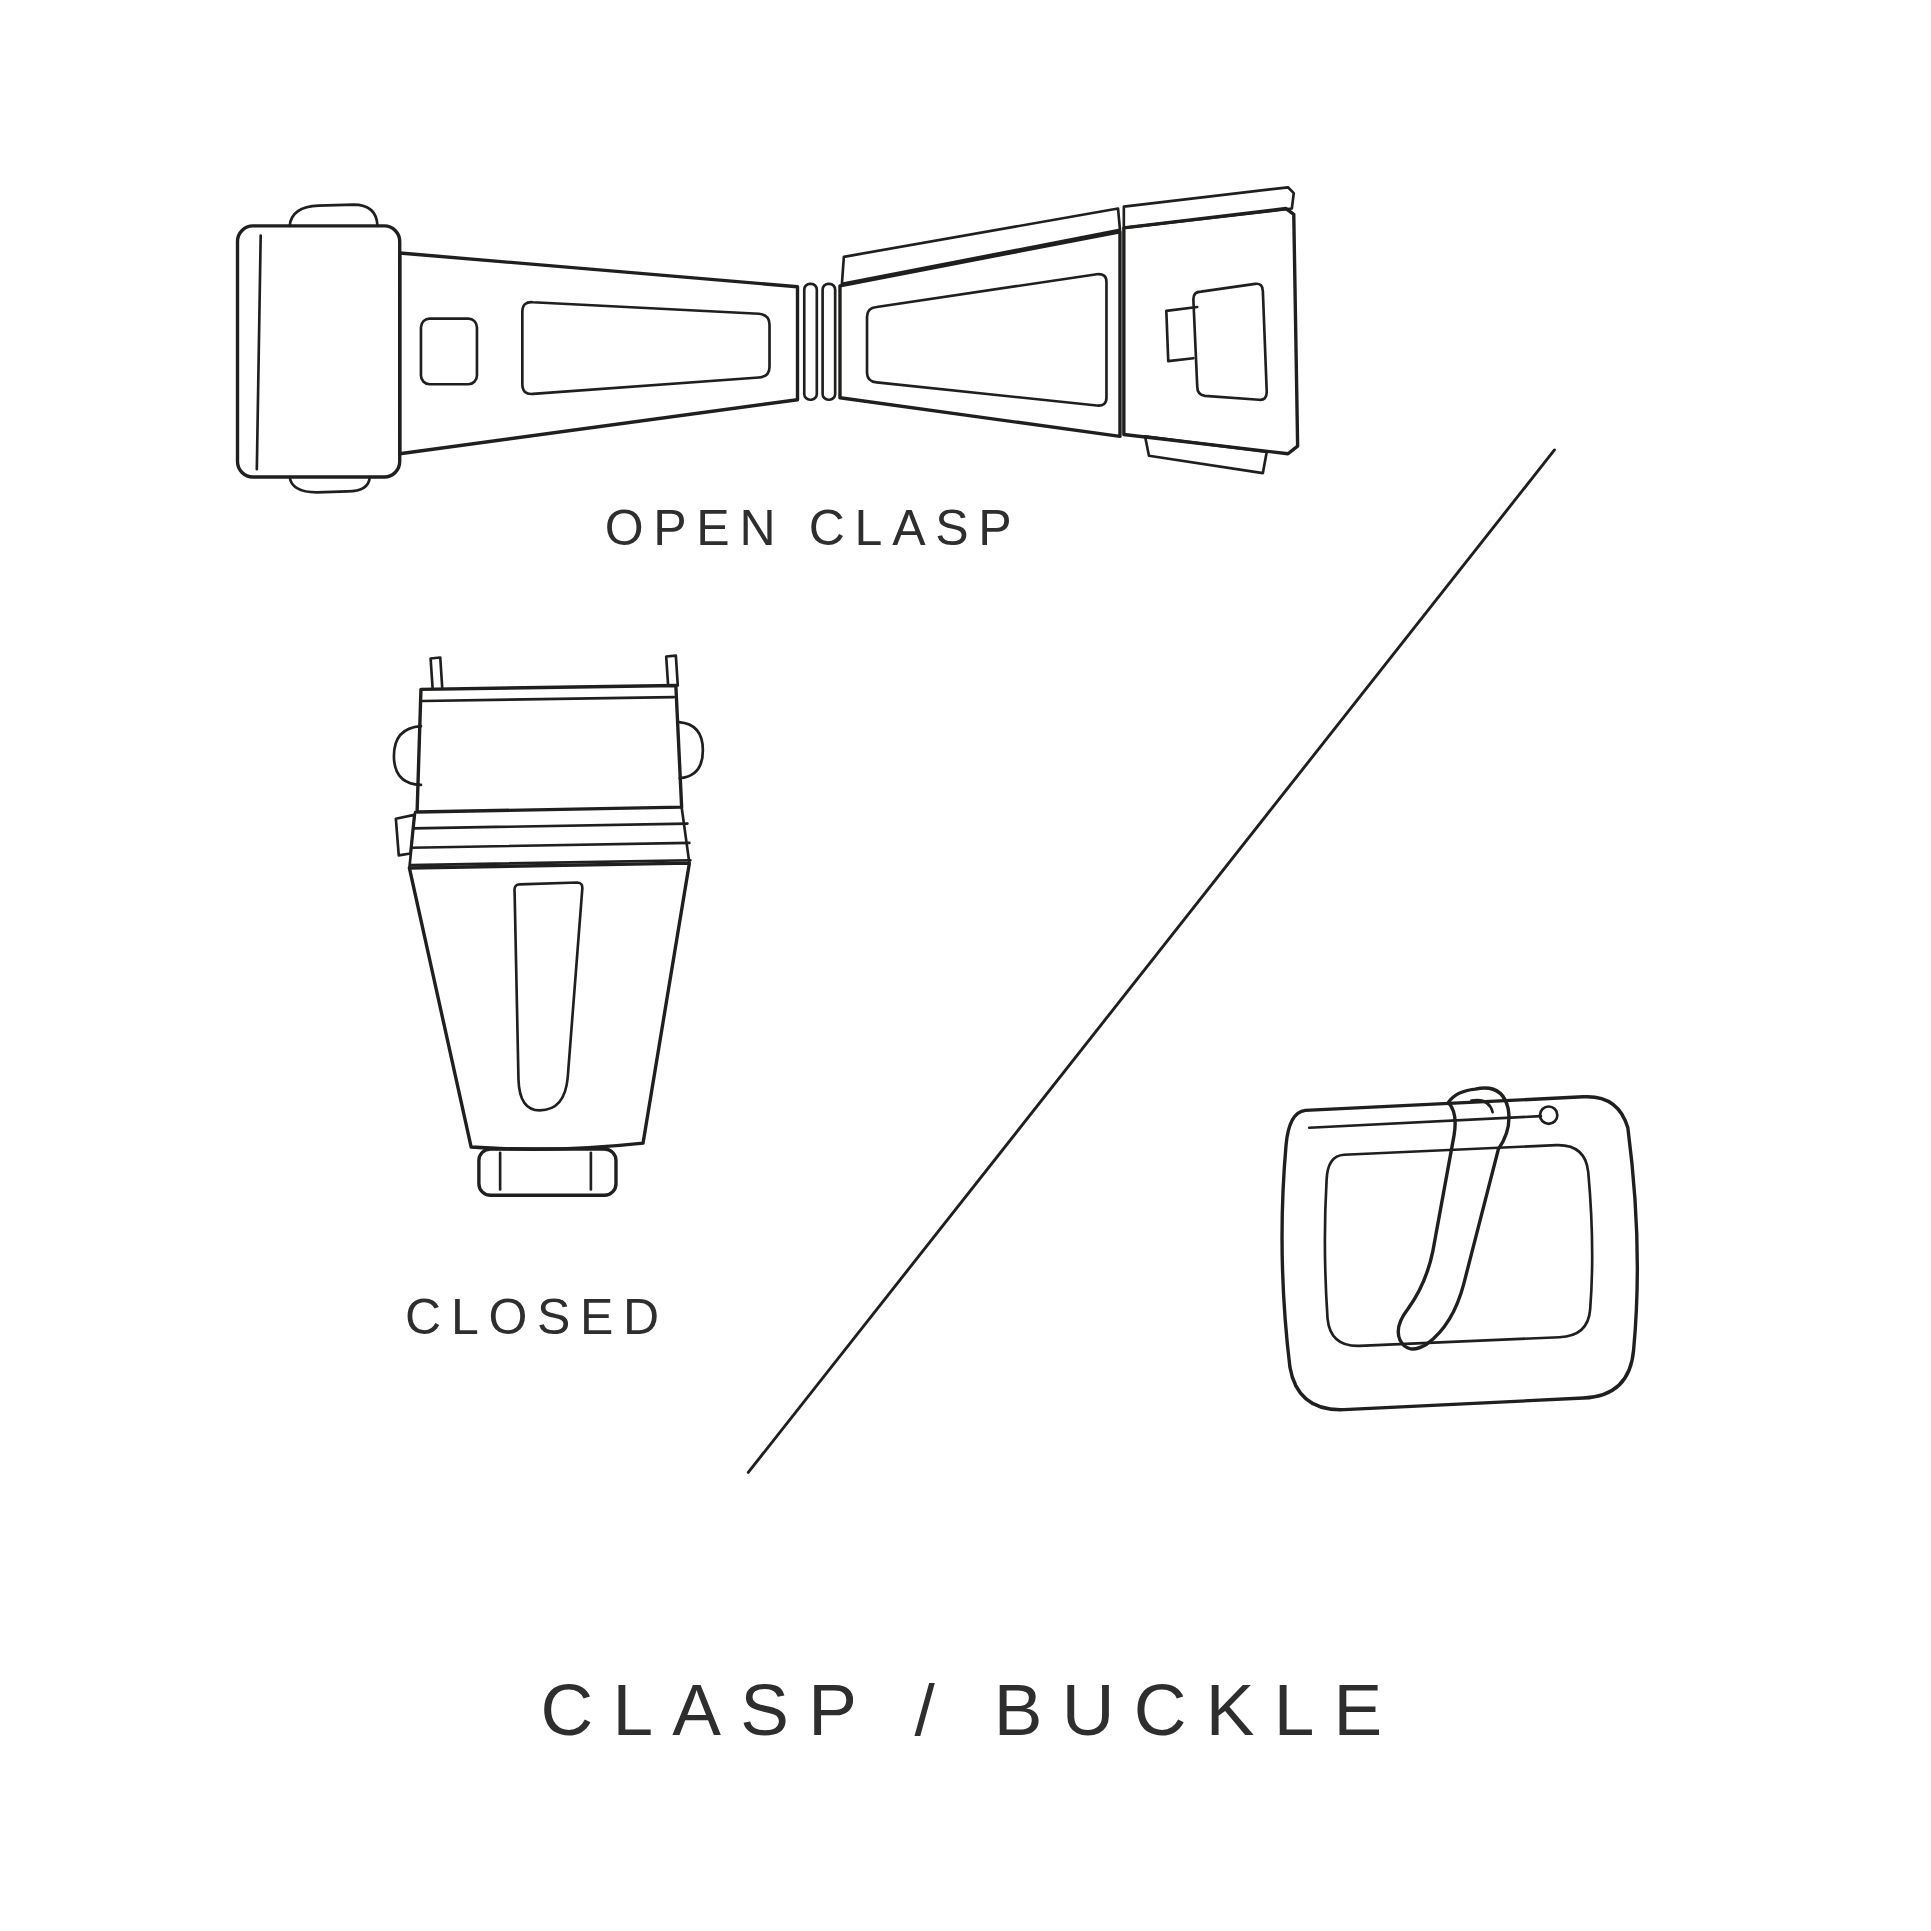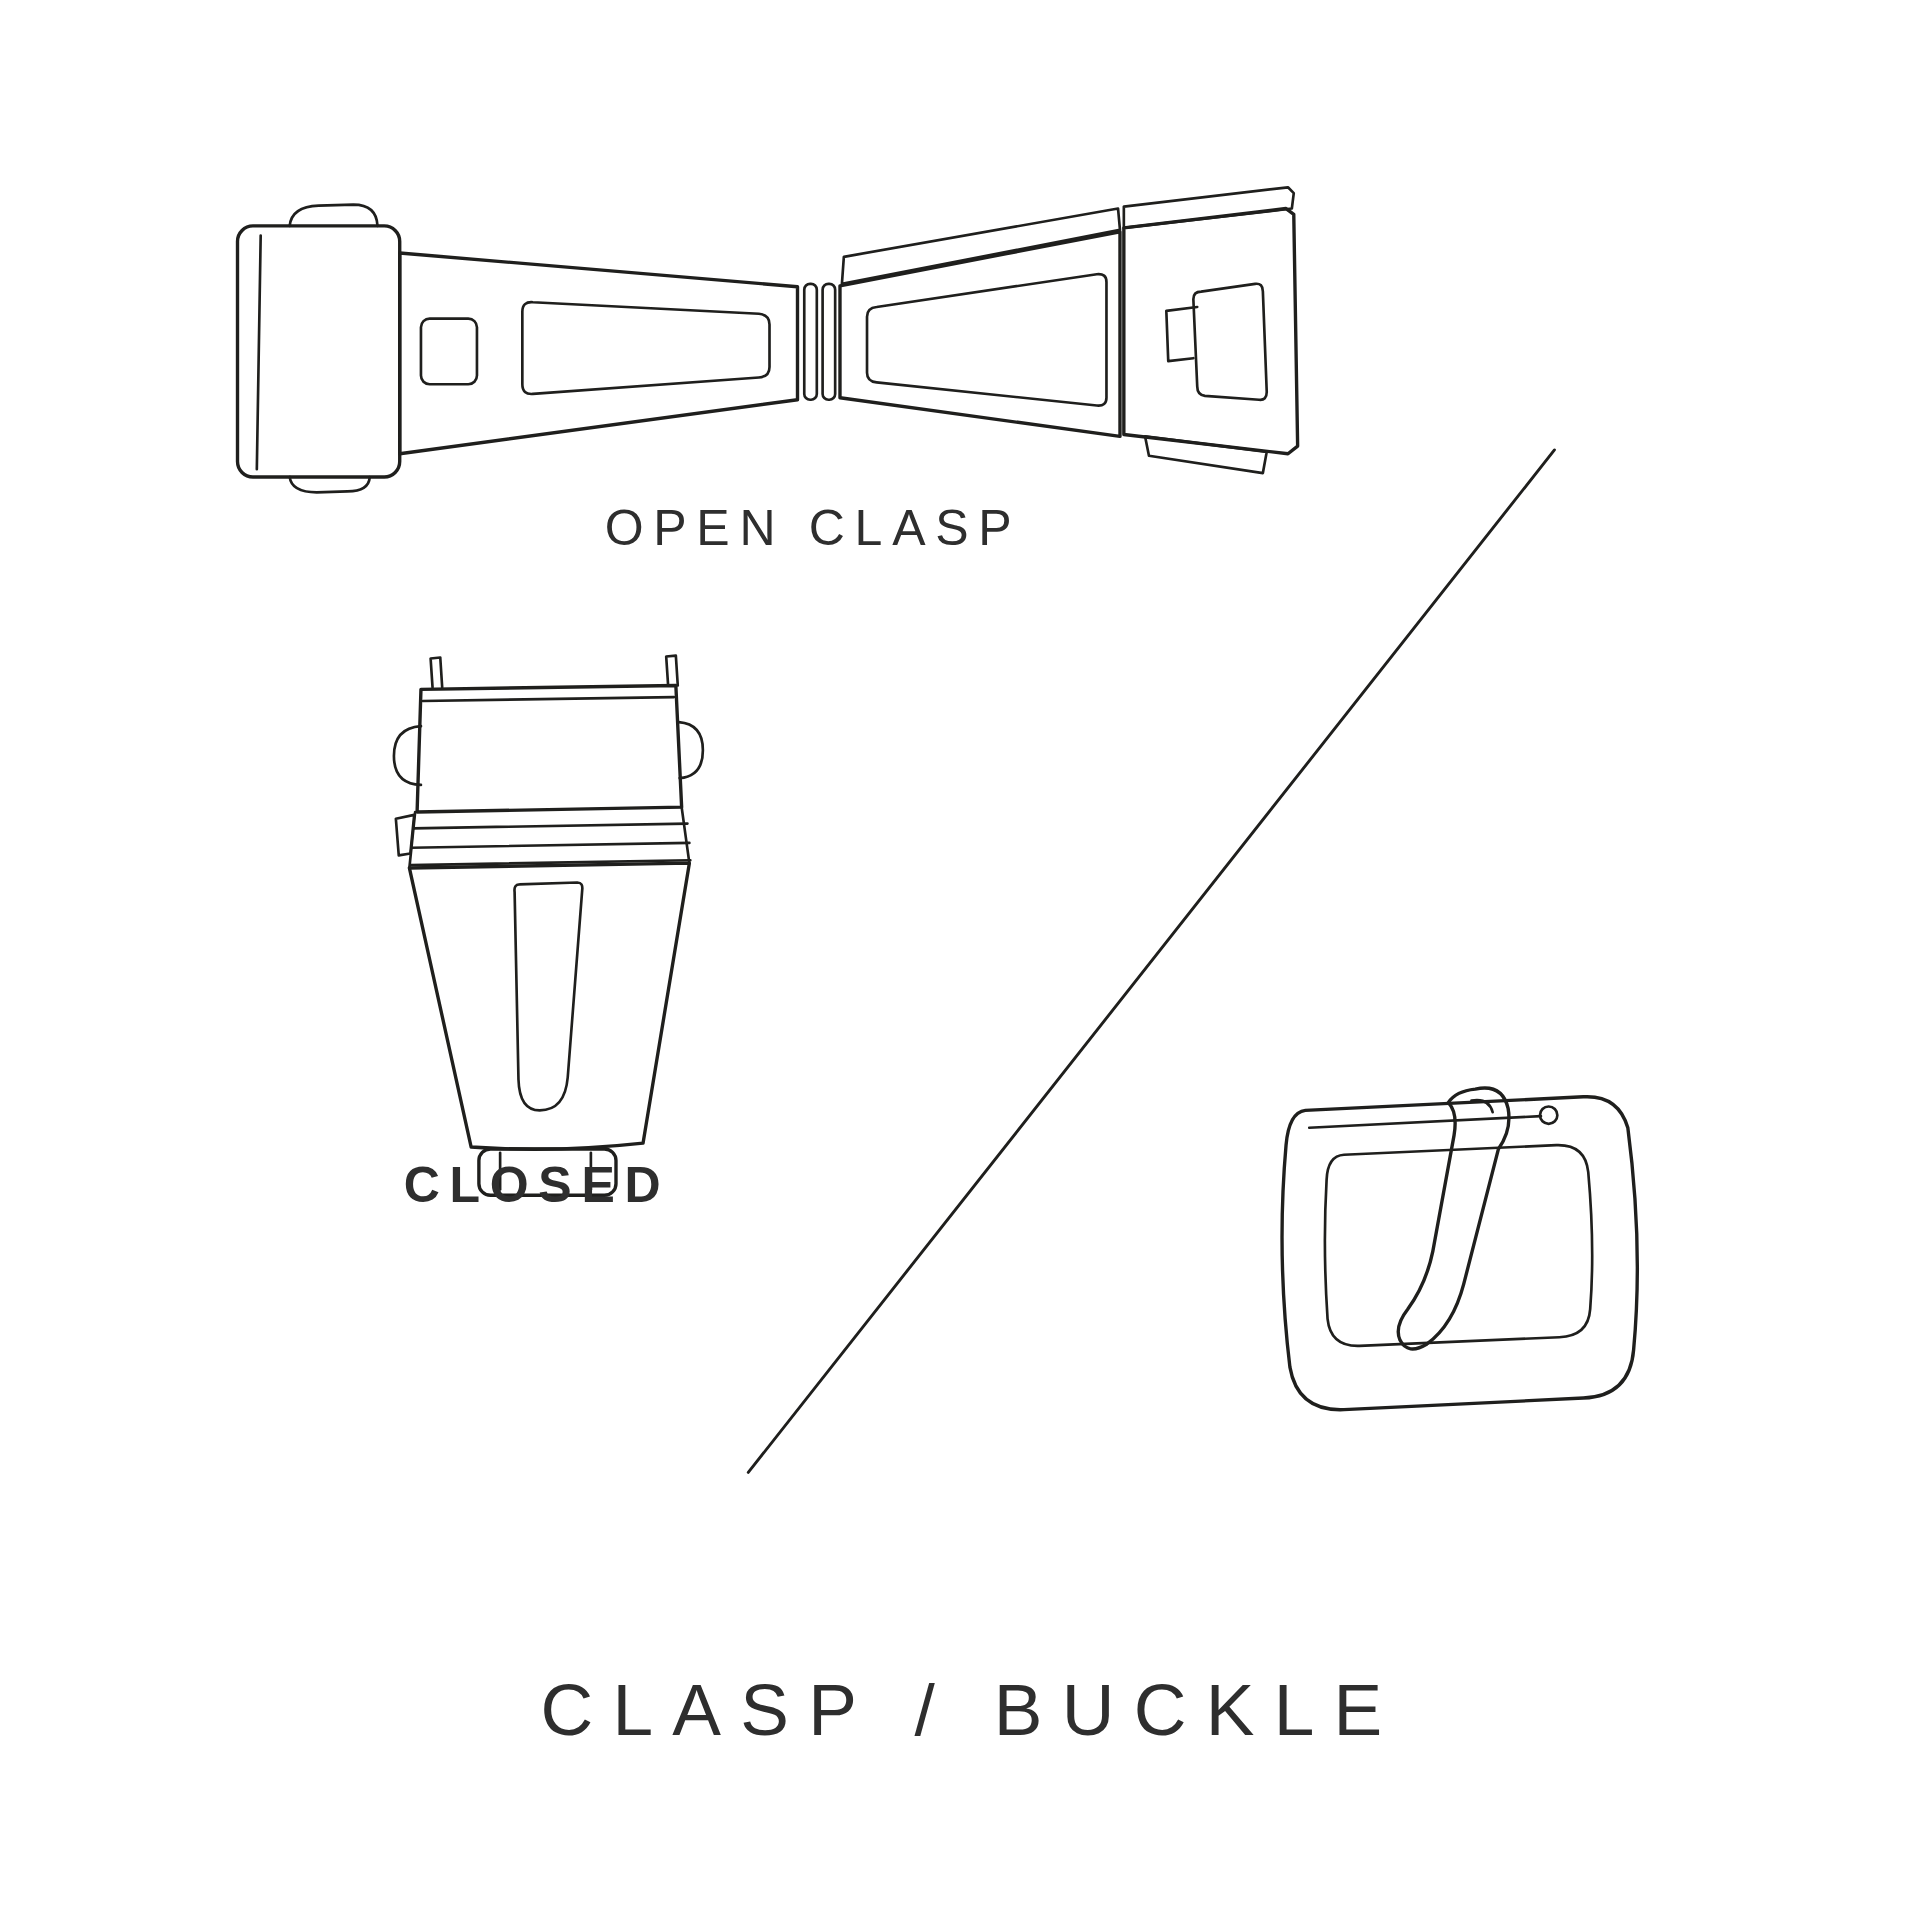--- a/index.html
+++ b/index.html
@@ -104,16 +104,16 @@
     <path d="M 1356,1168 L 1596,1156" class="ln thin"></path>
     <circle cx="1604" cy="1155" r="9" class="ln thin"></circle>
 
     <path d="M 1528,1128 Q 1556,1122 1562,1148 Q 1566,1170 1552,1190 L 1516,1330 Q 1505,1372 1478,1392 Q 1458,1404 1450,1388 Q 1444,1374 1458,1356 Q 1477,1330 1484,1296 L 1506,1176 Q 1510,1152 1500,1142 Q 1508,1130 1528,1128 Z" class="ln"></path>
     <path d="M 1524,1140 Q 1542,1137 1546,1152" class="ln thin"></path>
   </g>
 </svg>
 
 <div class="label" style="left:813px; top:499px;">OPEN CLASP</div>
 
-<div class="label" style="left:537px; top:1156px;font-weight:bold;">CLOSED</div>
+<div class="label" style="left:537px; top:1288px;">CLOSED</div>
 
 <div class="title" style="left:971px; top:1668px;">CLASP / BUCKLE</div>
 
 
 </body></html>

